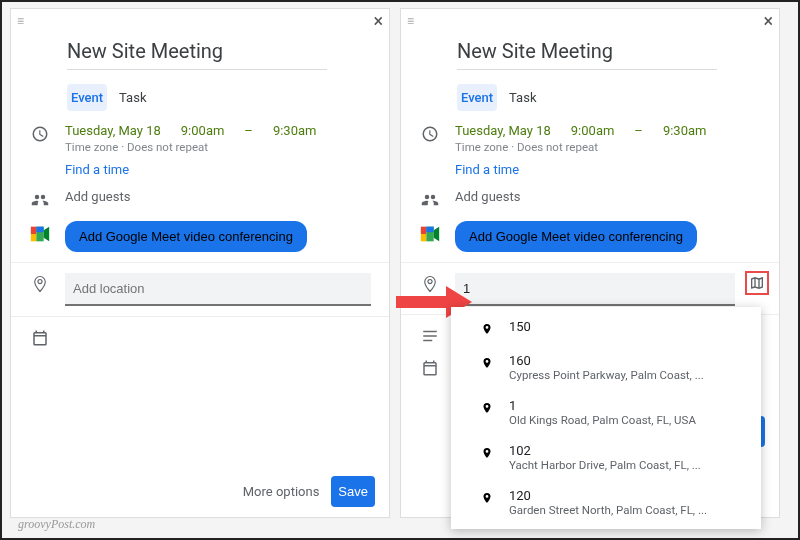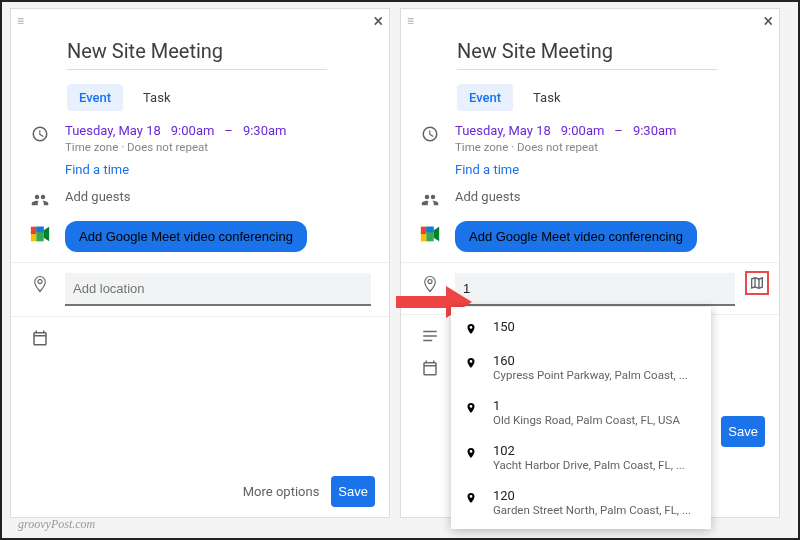--- a/index.html
+++ b/index.html
@@ -41,35 +41,35 @@
     font-size: 20px;
     font-weight: 400;
     color: #3c4043;
     padding: 4px 0 6px 0;
     border-bottom: 1px solid #dadce0;
     width: 260px;
   }
   .tabs { display: flex; gap: 8px; padding: 10px 0 6px 56px; }
   .tab {
     font-size: 13px;
-    padding: 6px 12px;
+    padding: 6px 4px;
     border-radius: 4px;
     color: #3c4043;
     cursor: pointer;
   }
   .tab.active { background: #e8f0fe; color: #1a73e8; font-weight: 500; }
   .row {
     display: flex;
     align-items: flex-start;
     padding: 6px 18px 6px 18px;
     gap: 14px;
   }
   .row .ic { width: 22px; display:flex; justify-content:center; align-items:flex-start; padding-top:2px; }
   .row .body { flex:1; font-size: 13px; color: #5f6368; }
-  .dt-line { color: #6d28d9; font-size: 13px; display:flex; gap:10px; align-items:center; }
+  .dt-line { color: #4d7c0f; font-size: 13px; display:flex; gap:20px; align-items:center; }
   .dt-sub { color: #80868b; font-size: 11.5px; margin-top:2px; }
   .link { color: #1a73e8; font-size: 13px; margin-top:8px; cursor:pointer; }
   .meet-btn {
     background: #1a73e8;
     color: #000000;
     font-size: 13px;
     font-weight: 500;
     padding: 8px 14px;
     border-radius: 12px;
     border: none;
@@ -125,25 +125,25 @@
     top:262px;
     width:24px;height:24px;
     border:2px solid #e94b4b;
     display:flex;align-items:center;justify-content:center;
     background:#fff;
   }
   .suggest {
     position:absolute;
     left:50px;
     top:298px;
-    width:260px;
+    width:310px;
     background:#fff;
     box-shadow:0 2px 10px rgba(0,0,0,.25);
     z-index:10;
-    padding:4px 0;
+    padding:4px 16px;
   }
   .sug-item {
     display:flex; gap:12px; padding:8px 14px;
     cursor:pointer;
   }
   .sug-item .pin { width:16px;display:flex;align-items:flex-start;padding-top:2px;}
   .sug-item .txt { flex:1;}
   .sug-item .ln1 { font-size:13px;color:#202124;}
   .sug-item .ln2 { font-size:11.5px;color:#5f6368;}
   .ic svg { fill:#5f6368;}

